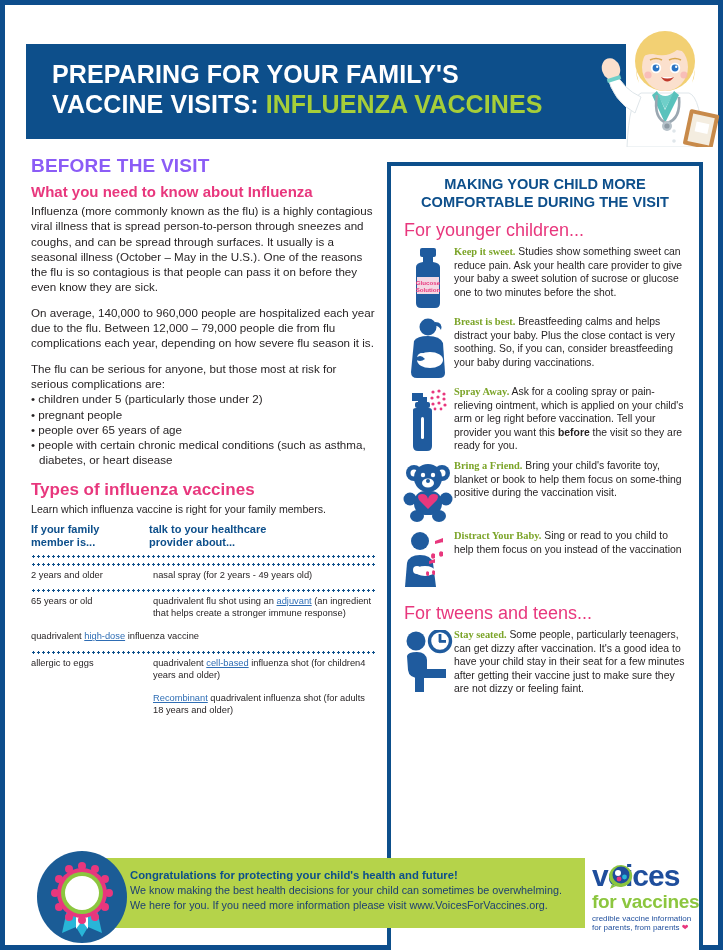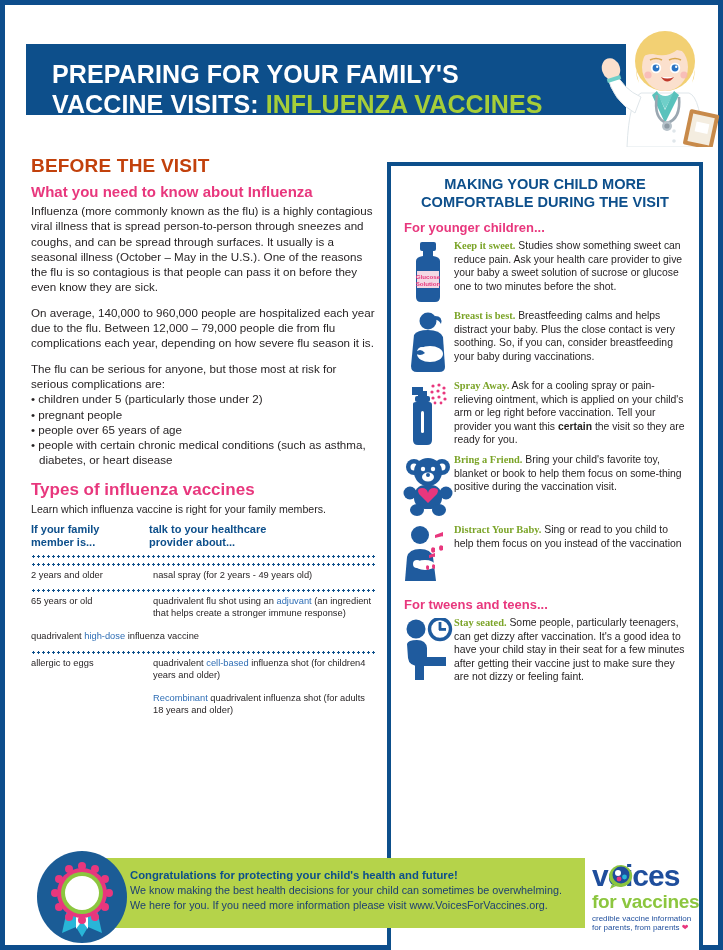--- a/index.html
+++ b/index.html
@@ -11,21 +11,21 @@
     position:relative;
   }
   .page{
     position:absolute;inset:0;
     border:5px solid #0d4d8c;
     box-sizing:border-box;
     background:#fff;
   }
   
   .banner{
-    position:absolute;left:21px;top:39px;width:600px;height:71px;
+    position:absolute;left:21px;top:39px;width:600px;height:95px;
     background:#0d4f8b;
     box-sizing:border-box;
     padding:16px 0 0 26px;
   }
   .banner h1{
     margin:0;color:#fff;
     font-size:25px;line-height:1.18;
     font-weight:bold;letter-spacing:.1px;
     font-family:"Liberation Sans", sans-serif;
     text-transform:uppercase;
@@ -33,21 +33,21 @@
   .banner h1 .hl{color:#a6ce39;}
   .nurse{
     position:absolute;left:596px;top:22px;width:124px;height:120px;
   }
   
   .left{
     position:absolute;left:26px;top:150px;width:345px;
   }
   h2.sec{
     margin:0 0 6px 0;
-    color:#c2410c;font-size:19px;font-weight:bold;
+    color:#8b5cf6;font-size:19px;font-weight:bold;
     text-transform:uppercase;letter-spacing:.2px;
   }
   h3.pink{
     margin:0 0 3px 0;color:#e8377d;
     font-size:15px;font-weight:bold;
   }
   h3.pink.big{font-size:17px;margin-top:12px;}
   p.body{
     margin:0 0 10px 0;color:#231f20;
     font-size:11.6px;line-height:1.32;
@@ -66,33 +66,33 @@
   .thead .c2{flex:1;}
   .dotrow{
     height:3px;margin:5px 0 3px 0;
     background-image:radial-gradient(circle, #0d4f8b 1.1px, transparent 1.2px);
     background-size:5px 3px;background-repeat:repeat-x;
     background-position:0 center;
   }
   .trow{display:flex;font-size:9.3px;color:#231f20;line-height:1.32;padding-bottom:3px;}
   .trow .c1{width:118px;padding-right:4px;}
   .trow .c2{flex:1;}
-  .trow .c2 .blue{color:#2e6db4;}
+  .trow .c2 .blue{color:#2e6db4;text-decoration:underline;}
   
   .right{
     position:absolute;left:382px;top:157px;width:316px;height:856px;
     border:4px solid #0d4f8b;box-sizing:border-box;background:#fff;
     padding:9px 11px 0 11px;
   }
   .right h2{
     margin:0;color:#0d4f8b;font-size:14.6px;font-weight:bold;
     text-align:center;text-transform:uppercase;line-height:1.24;
   }
   .right h3.pink{
-    margin:9px 0 4px 2px;color:#e8377d;font-size:13px;font-weight:bold;
+    margin:9px 0 4px 2px;color:#e8377d;font-size:18px;font-weight:normal;
   }
   .tip{display:flex;align-items:flex-start;margin-bottom:6px;}
   .tipicon{width:52px;flex:none;display:flex;justify-content:center;padding-top:2px;}
   .tiptext{
     flex:1;font-size:10.4px;line-height:1.3;color:#231f20;
   }
   .tiptext .lead{color:#7ba428;font-weight:bold;font-family:Liberation Serif, serif;}
   .tiptext b{font-weight:bold;}
   
   .footband{
@@ -292,21 +292,21 @@
               <circle cx="38" cy="12" r="1.6"></circle>
             <circle cx="27" cy="17" r="1.6"></circle>
               <circle cx="33" cy="16" r="1.6"></circle>
               <circle cx="39" cy="18" r="1.6"></circle>
             <circle cx="29" cy="22" r="1.4"></circle>
               <circle cx="35" cy="22" r="1.4"></circle>
           </g>
         </svg>
       </div>
       <div class="tiptext">
-        <span class="lead">Spray Away.</span><span> Ask for a cooling spray or pain-relieving ointment, which is applied on your child's arm or leg right before vaccination. Tell your provider you want this </span><b>certain</b><span> the visit so they are ready for you.</span>
+        <span class="lead">Spray Away.</span><span> Ask for a cooling spray or pain-relieving ointment, which is applied on your child's arm or leg right before vaccination. Tell your provider you want this </span><b>before</b><span> the visit so they are ready for you.</span>
       </div>
     </div>
 
     <div class="tip">
       <div class="tipicon">
         <svg width="52" height="62" viewBox="0 0 52 62">
           <circle cx="12" cy="12" r="8" fill="#1f5b9e"></circle>
           <circle cx="40" cy="12" r="8" fill="#1f5b9e"></circle>
           <circle cx="12" cy="12" r="3.5" fill="#ffffff"></circle>
           <circle cx="40" cy="12" r="3.5" fill="#ffffff"></circle>

